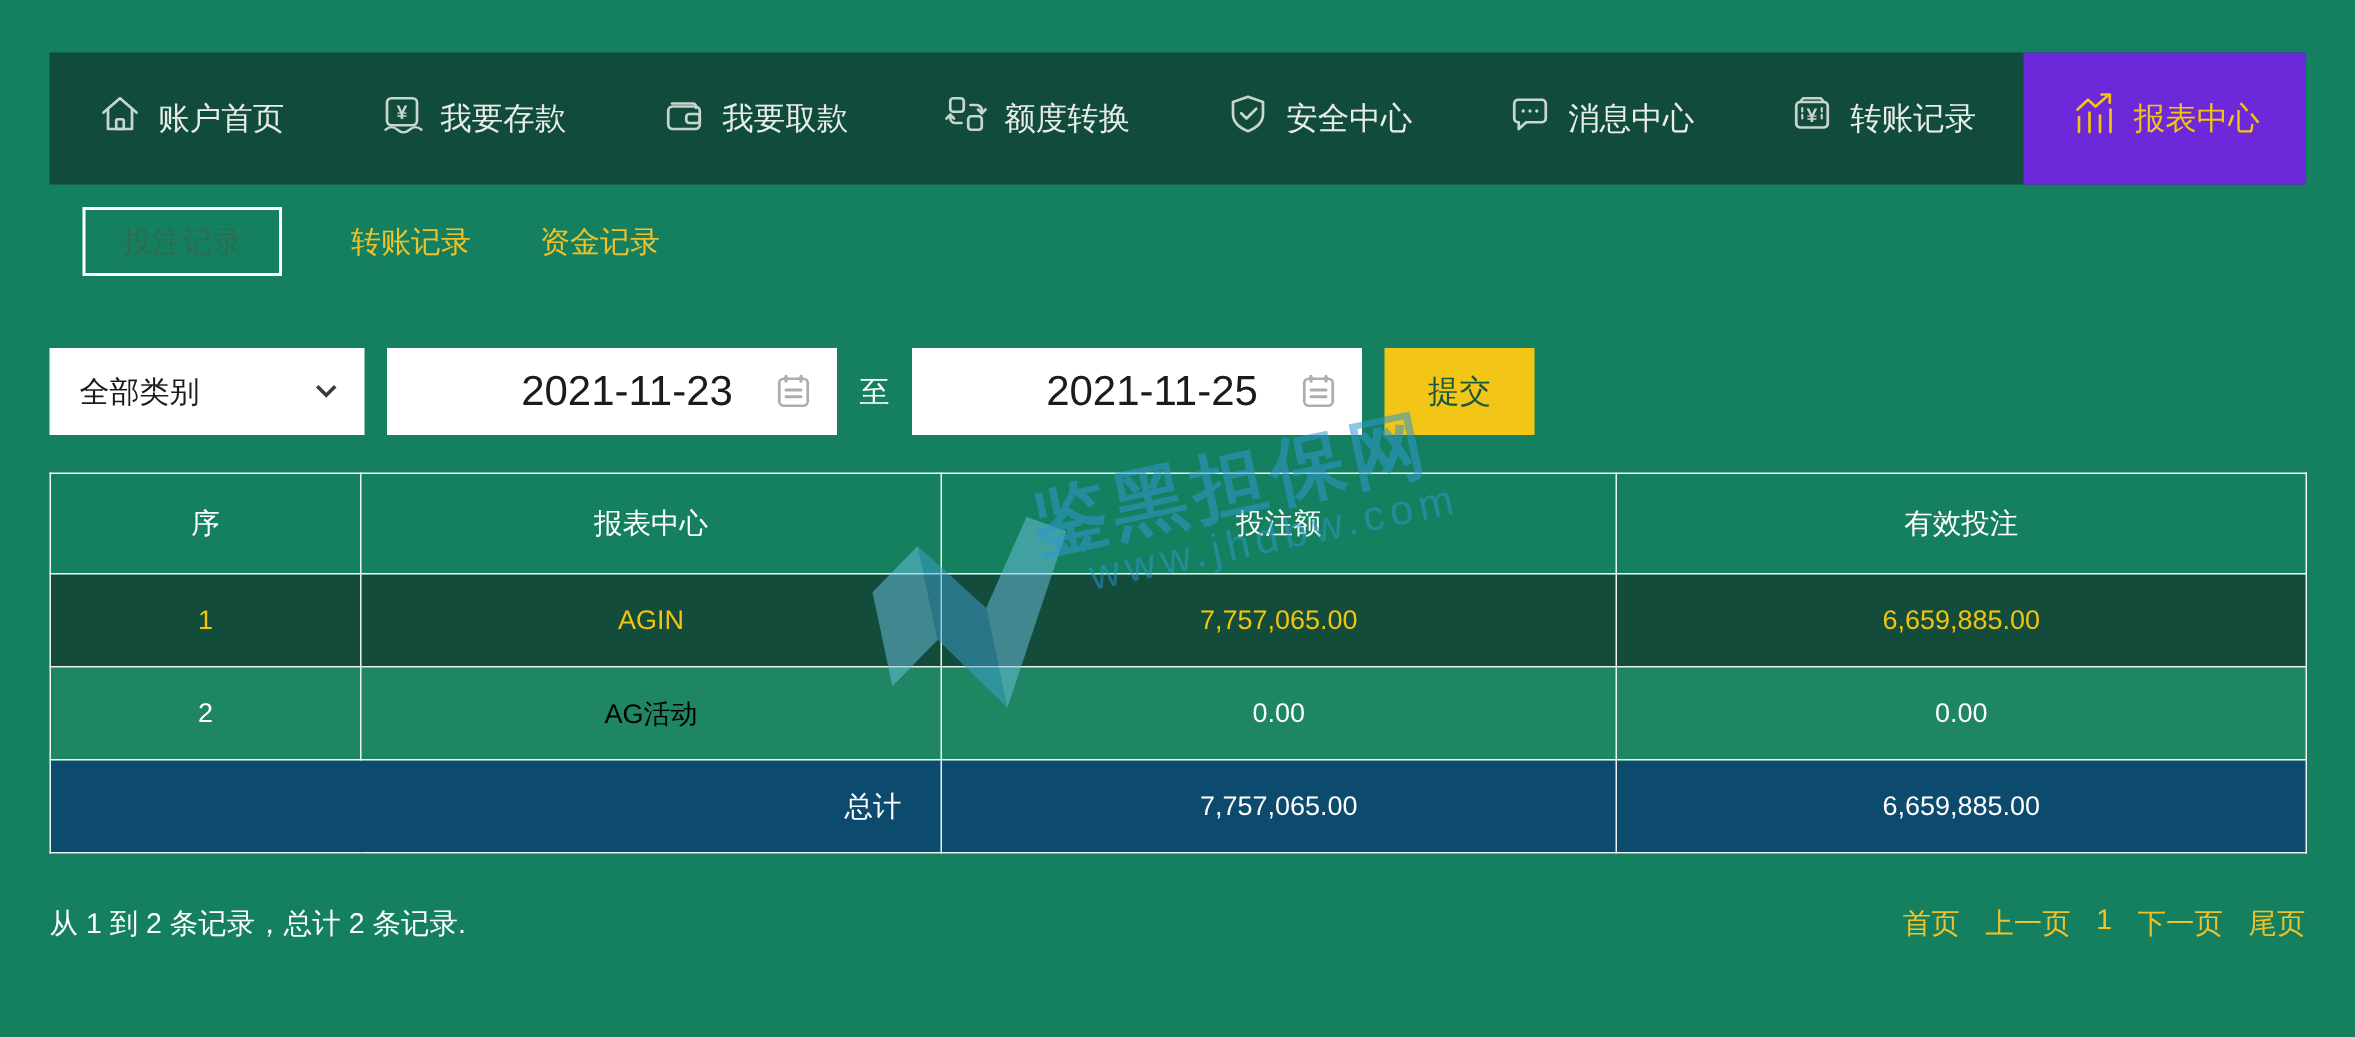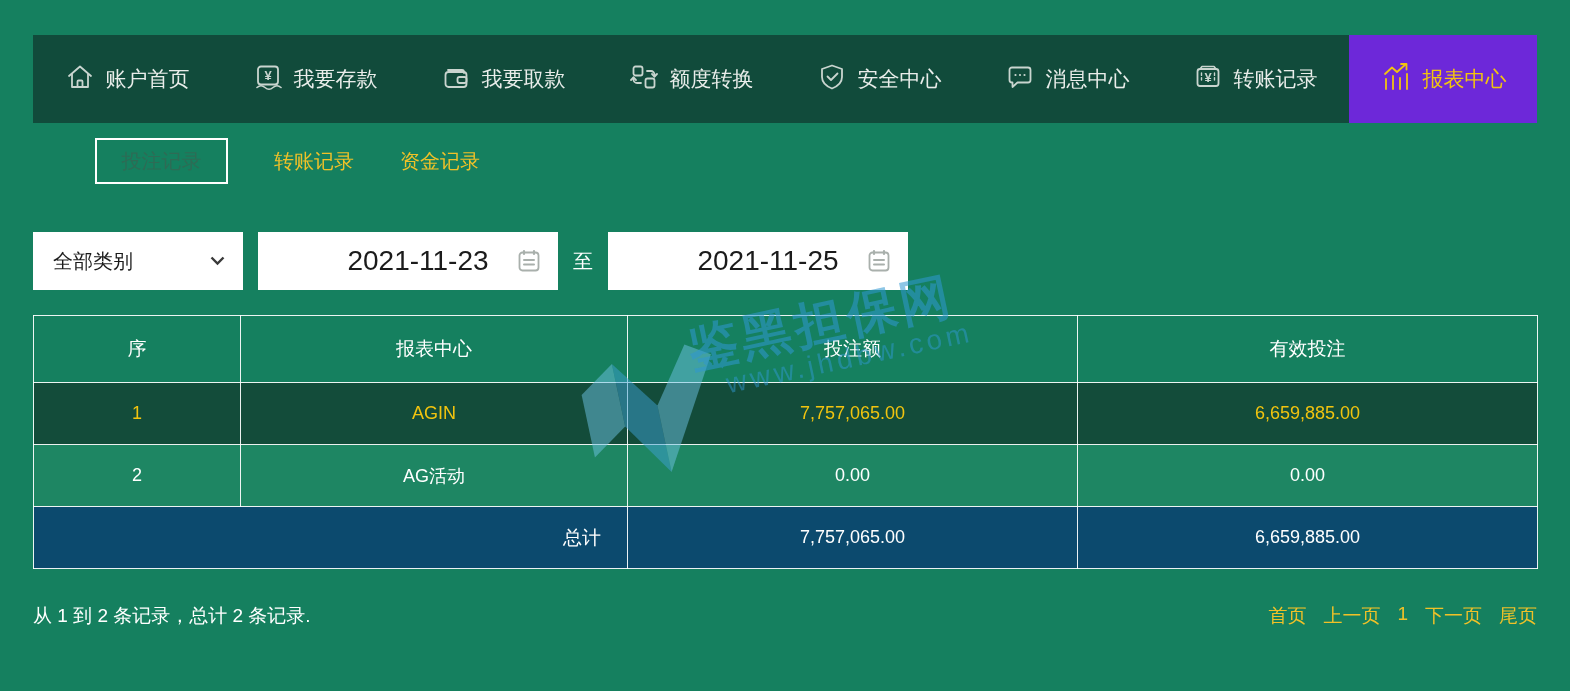--- a/index.html
+++ b/index.html
@@ -21,21 +21,21 @@
     gap:11px; color:#E9EDEA; font-size:21px; cursor:pointer; height:100%;
   }
   .nav-item svg { stroke:#C9D5CF; fill:none; stroke-width:1.8; stroke-linecap:round; stroke-linejoin:round; }
   .nav-item svg text { fill:#C9D5CF; stroke:none; font-weight:bold; }
   .nav-item.active { background:#6d28d9; color:#F2C40F; }
   .nav-item.active svg { stroke:#F2C40F; }
 
   
   .tabs {
     position:absolute; left:55px; top:138px; height:46px;
-    display:flex; align-items:center; gap:46px;margin-left:40px;
+    display:flex; align-items:center; gap:46px;
   }
   .tab-active {
     border:2px solid #FFFFFF; width:133px; height:46px;
     display:flex; align-items:center; justify-content:center;
     color:#2E6B55; font-size:20px; cursor:pointer;
   }
   .tab-link { color:#F0C128; font-size:20px; cursor:pointer; }
 
   
   .filters {
@@ -64,21 +64,21 @@
 
   
   .report-table-wrap { position:absolute; left:33px; top:315px; width:1504px; }
   table { width:100%; border-collapse:collapse; table-layout:fixed; }
   col.c1{width:207px;} col.c2{width:387px;} col.c3{width:450px;} col.c4{width:460px;}
   th, td { border:1px solid rgba(255,255,255,0.92); text-align:center; }
   th { height:67px; color:#FFFFFF; font-size:19px; font-weight:normal; }
   td { height:62px; font-size:18px; }
   tr.row-dark td { background:#134C3A; color:#F2C40F; }
   tr.row-light td { background:#1E8663; color:#FFFFFF; }
-  tr.row-light td.cat-cell { color:#ffffff; }
+  tr.row-light td.cat-cell { color:#000000; }
   tr.row-total td { background:#0c4a6e; color:#FFFFFF; }
   td.total-label-cell { text-align:right; padding-right:26px; font-size:19px; }
 
   
   .records-summary {
     position:absolute; left:33px; top:603px; color:#FFFFFF; font-size:19px;
   }
   .pagination {
     position:absolute; right:33px; top:603px; display:flex; gap:17px;
   }
@@ -193,20 +193,21 @@
   </div>
   <span class="to-label">至</span>
   <div class="date-box date-to">
     <span>2021-11-25</span>
     <svg width="26" height="26" viewBox="0 0 26 26">
         <path d="M8 3 v3 M18 3 v3" stroke-width="2.2"></path>
         <rect x="3.5" y="4.5" width="19" height="18" rx="3"></rect>
         <path d="M8 12 h10 M8 16.5 h10" stroke-width="2"></path>
       </svg>
   </div>
+  <button class="submit-btn">提交</button>
 </div>
 
 <div class="report-table-wrap">
   <table>
     <colgroup>
         <col class="c1">
         <col class="c2">
         <col class="c3">
         <col class="c4">
       </colgroup>

